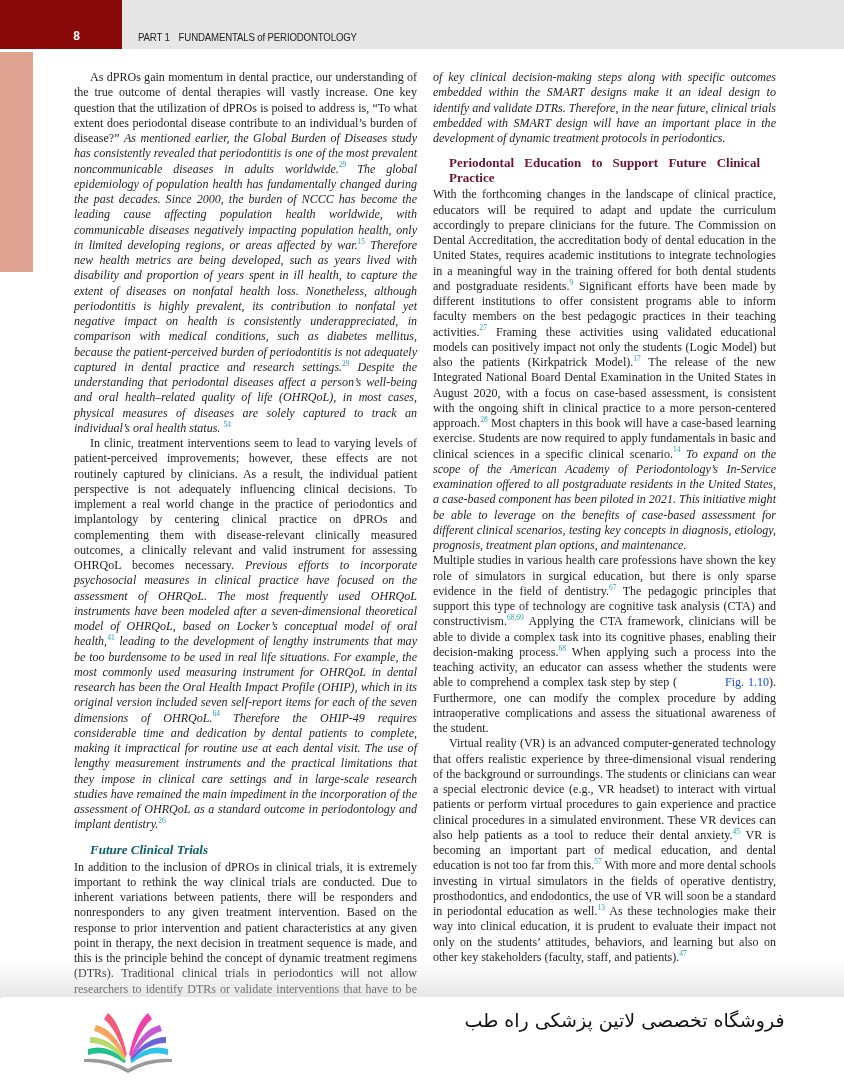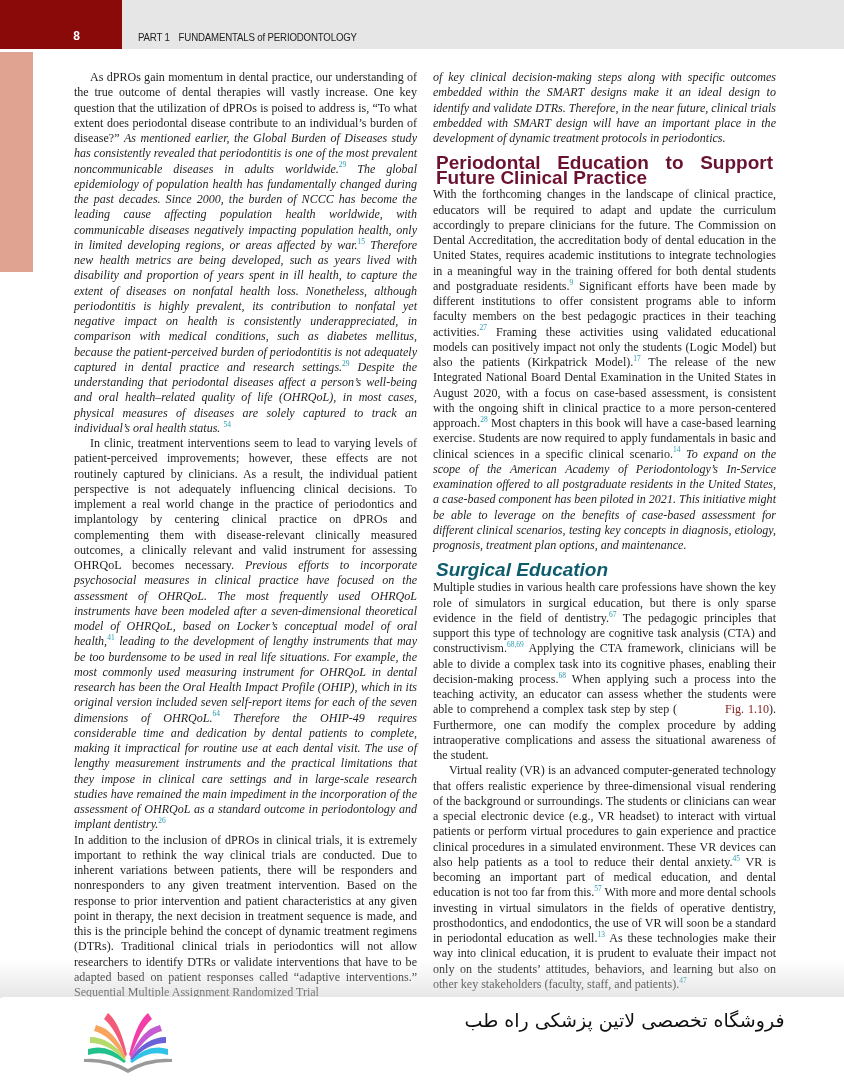--- a/index.html
+++ b/index.html
@@ -37,24 +37,24 @@
     position: absolute; top: 70px; width: 343px;
     font-size: 12.05px; line-height: 15.25px; text-align: justify;
     hyphens: manual;
   }
   .col-left { left: 74px; }
   .col-right { left: 433px; }
   .col p { margin: 0; }
   .col p.indent { text-indent: 16px; }
   .col em { }
   .ref { color: #2a9bb0; font-size: 7.5px; vertical-align: super; line-height: 0; margin-top: 16px; }
-  .figref { color: #7f1d1d; margin-left: 48px; }
+  .figref { color: #1d4ed8; margin-left: 48px; }
   h2 {
-    font-family: Liberation Sans, sans-serif; font-weight: bold;
-    font-size: 19px; line-height: 15px; margin: 3px;
+    font-family: Liberation Serif, serif; font-weight: bold;
+    font-size: 13px; line-height: 15px; margin: 16px;
   }
   h2.teal-it { color: #0f5d6c; font-style: italic; margin-top: 9px; margin-bottom: 3px; }
   h2.maroon { color: #6b1232; margin-top: 9px; margin-bottom: 2px; }
   .fade {
     position: absolute; left: 0; top: 960px; width: 844px; height: 38px;
     background: linear-gradient(to bottom, rgba(255,255,255,0), rgba(210,210,210,0.55));
     pointer-events: none;
   }
   .footer {
     position: absolute; left: 2px; top: 997px; width: 844px; height: 83px; background: #fff;
@@ -78,28 +78,28 @@
   <span class="page-num">8</span>
 </div>
 <div class="running-head">
   <span>PART 1</span><span class="gap"></span><span>FUNDAMENTALS of PERIODONTOLOGY</span>
 </div>
 <div class="side-tab"></div>
 
 <div class="col col-left">
   <p class="indent"><span>As dPROs gain momentum in dental practice, our understanding of the true outcome of dental therapies will vastly increase. One key question that the utilization of dPROs is poised to address is, “To what extent does periodontal disease contribute to an individual’s burden of disease?” </span><em>As mentioned earlier, the Global Burden of Diseases study has consistently revealed that periodontitis is one of the most prevalent noncommunicable diseases in adults worldwide.</em><sup class="ref">29</sup><em> The global epidemiology of population health has fundamentally changed during the past decades. Since 2000, the burden of NCCC has become the leading cause affecting population health worldwide, with communicable diseases negatively impacting population health, only in limited developing regions, or areas affected by war.</em><sup class="ref">15</sup><em> Therefore new health metrics are being developed, such as years lived with disability and proportion of years spent in ill health, to capture the extent of diseases on nonfatal health loss. Nonetheless, although periodontitis is highly prevalent, its contribution to nonfatal yet negative impact on health is consistently underappreciated, in comparison with medical conditions, such as diabetes mellitus, because the patient-perceived burden of periodontitis is not adequately captured in dental practice and research settings.</em><sup class="ref">29</sup><em> Despite the understanding that periodontal diseases affect a person’s well-being and oral health–related quality of life (OHRQoL), in most cases, physical measures of diseases are solely captured to track an individual’s oral health status. </em><sup class="ref">54</sup></p>
   <p class="indent"><span>In clinic, treatment interventions seem to lead to varying levels of patient-perceived improvements; however, these effects are not routinely captured by clinicians. As a result, the individual patient perspective is not adequately influencing clinical decisions. To implement a real world change in the practice of periodontics and implantology by centering clinical practice on dPROs and complementing them with disease-relevant clinically measured outcomes, a clinically relevant and valid instrument for assessing OHRQoL becomes necessary. </span><em>Previous efforts to incorporate psychosocial measures in clinical practice have focused on the assessment of OHRQoL. The most frequently used OHRQoL instruments have been modeled after a seven-dimensional theoretical model of OHRQoL, based on Locker’s conceptual model of oral health,</em><sup class="ref">41</sup><em> leading to the development of lengthy instruments that may be too burdensome to be used in real life situations. For example, the most commonly used measuring instrument for OHRQoL in dental research has been the Oral Health Impact Profile (OHIP), which in its original version included seven self-report items for each of the seven dimensions of OHRQoL.</em><sup class="ref">64</sup><em> Therefore the OHIP-49 requires considerable time and dedication by dental patients to complete, making it impractical for routine use at each dental visit. The use of lengthy measurement instruments and the practical limitations that they impose in clinical care settings and in large-scale research studies have remained the main impediment in the incorporation of the assessment of OHRQoL as a standard outcome in periodontology and implant dentistry.</em><sup class="ref">26</sup></p>
+  <h2 class="teal-it">Future Clinical Trials</h2>
   <p>In addition to the inclusion of dPROs in clinical trials, it is extremely important to rethink the way clinical trials are conducted. Due to inherent variations between patients, there will be responders and nonresponders to any given treatment intervention. Based on the response to prior intervention and patient characteristics at any given point in therapy, the next decision in treatment sequence is made, and this is the principle behind the concept of dynamic treatment regimens (DTRs). Traditional clinical trials in periodontics will not allow researchers to identify DTRs or validate interventions that have to be adapted based on patient responses called “adaptive interventions.” Sequential Multiple Assignment Randomized Trial</p>
 </div>
 
 <div class="col col-right">
   <p><em>of key clinical decision-making steps along with specific outcomes embedded within the SMART designs make it an ideal design to identify and validate DTRs. Therefore, in the near future, clinical trials embedded with SMART design will have an important place in the development of dynamic treatment protocols in periodontics.</em></p>
   <h2 class="maroon">Periodontal Education to Support Future Clinical Practice</h2>
   <p><span>With the forthcoming changes in the landscape of clinical practice, educators will be required to adapt and update the curriculum accordingly to prepare clinicians for the future. The Commission on Dental Accreditation, the accreditation body of dental education in the United States, requires academic institutions to integrate technologies in a meaningful way in the training offered for both dental students and postgraduate residents.</span><sup class="ref">9</sup><span> Significant efforts have been made by different institutions to offer consistent programs able to inform faculty members on the best pedagogic practices in their teaching activities.</span><sup class="ref">27</sup><span> Framing these activities using validated educational models can positively impact not only the students (Logic Model) but also the patients (Kirkpatrick Model).</span><sup class="ref">17</sup><span> The release of the new Integrated National Board Dental Examination in the United States in August 2020, with a focus on case-based assessment, is consistent with the ongoing shift in clinical practice to a more person-centered approach.</span><sup class="ref">28</sup><span> Most chapters in this book will have a case-based learning exercise. Students are now required to apply fundamentals in basic and clinical sciences in a specific clinical scenario.</span><sup class="ref">14</sup><em> To expand on the scope of the American Academy of Periodontology’s In-Service examination offered to all postgraduate residents in the United States, a case-based component has been piloted in 2021. This initiative might be able to leverage on the benefits of case-based assessment for different clinical scenarios, testing key concepts in diagnosis, etiology, prognosis, treatment plan options, and maintenance.</em></p>
-  <h2 class="teal-it">Surgical Education</h2>
   <p><span>Multiple studies in various health care professions have shown the key role of simulators in surgical education, but there is only sparse evidence in the field of dentistry.</span><sup class="ref">67</sup><span> The pedagogic principles that support this type of technology are cognitive task analysis (CTA) and constructivism.</span><sup class="ref">68,69</sup><span> Applying the CTA framework, clinicians will be able to divide a complex task into its cognitive phases, enabling their decision-making process.</span><sup class="ref">68</sup><span> When applying such a process into the teaching activity, an educator can assess whether the students were able to comprehend a complex task step by step (</span><span class="figref">Fig. 1.10</span><span>). Furthermore, one can modify the complex procedure by adding intraoperative complications and assess the situational awareness of the student.</span></p>
   <p class="indent"><span>Virtual reality (VR) is an advanced computer-generated technology that offers realistic experience by three-dimensional visual rendering of the background or surroundings. The students or clinicians can wear a special electronic device (e.g., VR headset) to interact with virtual patients or perform virtual procedures to gain experience and practice clinical procedures in a simulated environment. These VR devices can also help patients as a tool to reduce their dental anxiety.</span><sup class="ref">45</sup><span> VR is becoming an important part of medical education, and dental education is not too far from this.</span><sup class="ref">57</sup><span> With more and more dental schools investing in virtual simulators in the fields of operative dentistry, prosthodontics, and endodontics, the use of VR will soon be a standard in periodontal education as well.</span><sup class="ref">13</sup><span> As these technologies make their way into clinical education, it is prudent to evaluate their impact not only on the students’ attitudes, behaviors, and learning but also on other key stakeholders (faculty, staff, and patients).</span><sup class="ref">47</sup></p>
 </div>
 
 <div class="fade"></div>
 
 <div class="footer">
   <svg class="logo" viewBox="0 0 96 70">
     <path d="M8 44 Q28 38 46 56 L44 58 Q26 44 8 50 Z" fill="#22c08a"></path>
     <path d="M10 32 Q30 32 46 54 L44 55 Q28 38 10 38 Z" fill="#b5d96a"></path>

